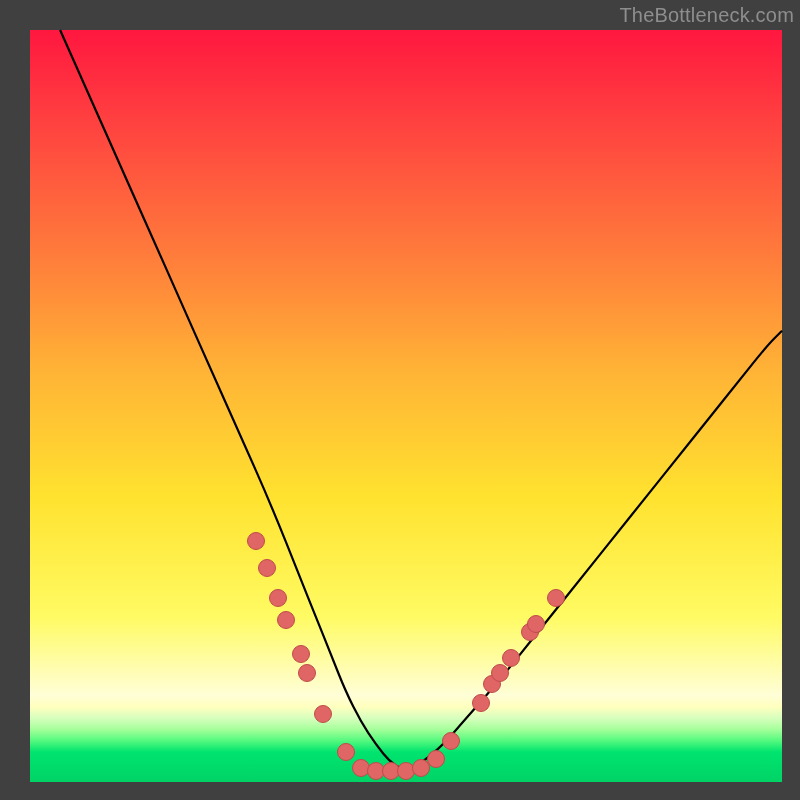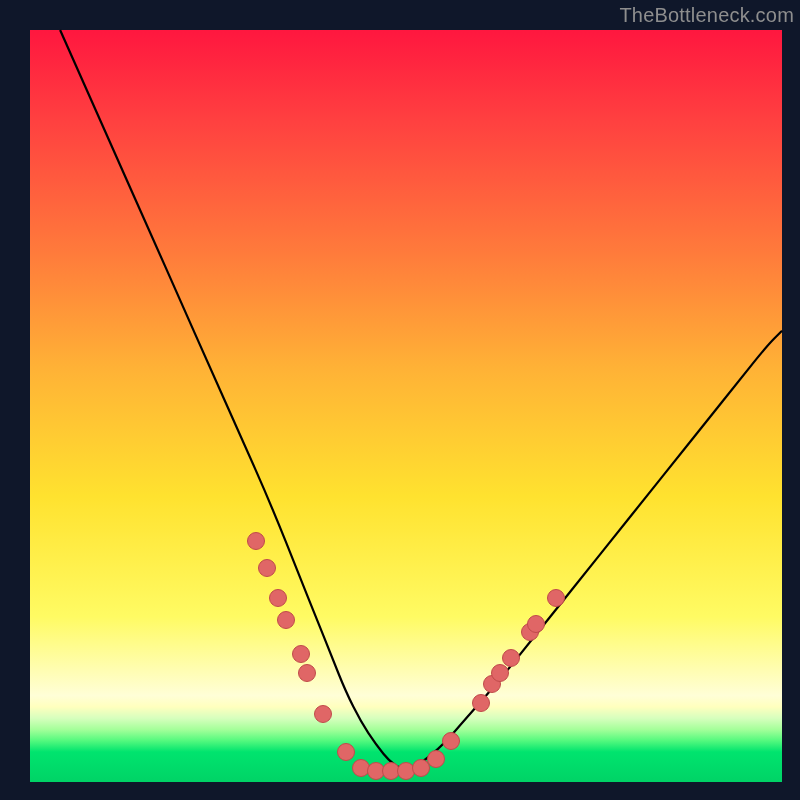--- a/index.html
+++ b/index.html
@@ -8,21 +8,21 @@
     width: 800px;
     height: 800px;
     overflow: hidden;
     background: #000;
     font-family: Arial, Helvetica, sans-serif;
   }
   .wrap {
     position: relative;
     width: 800px;
     height: 800px;
-    background: #0f172a;
+    background: #404040;
   }
   .plot-area {
     position: absolute;
     background: linear-gradient(to bottom,
       #ff173f 0%,
       #ff4040 12%,
       #ff7c3b 30%,
       #ffb236 45%,
       #ffe22f 62%,
       #fffb63 78%,

